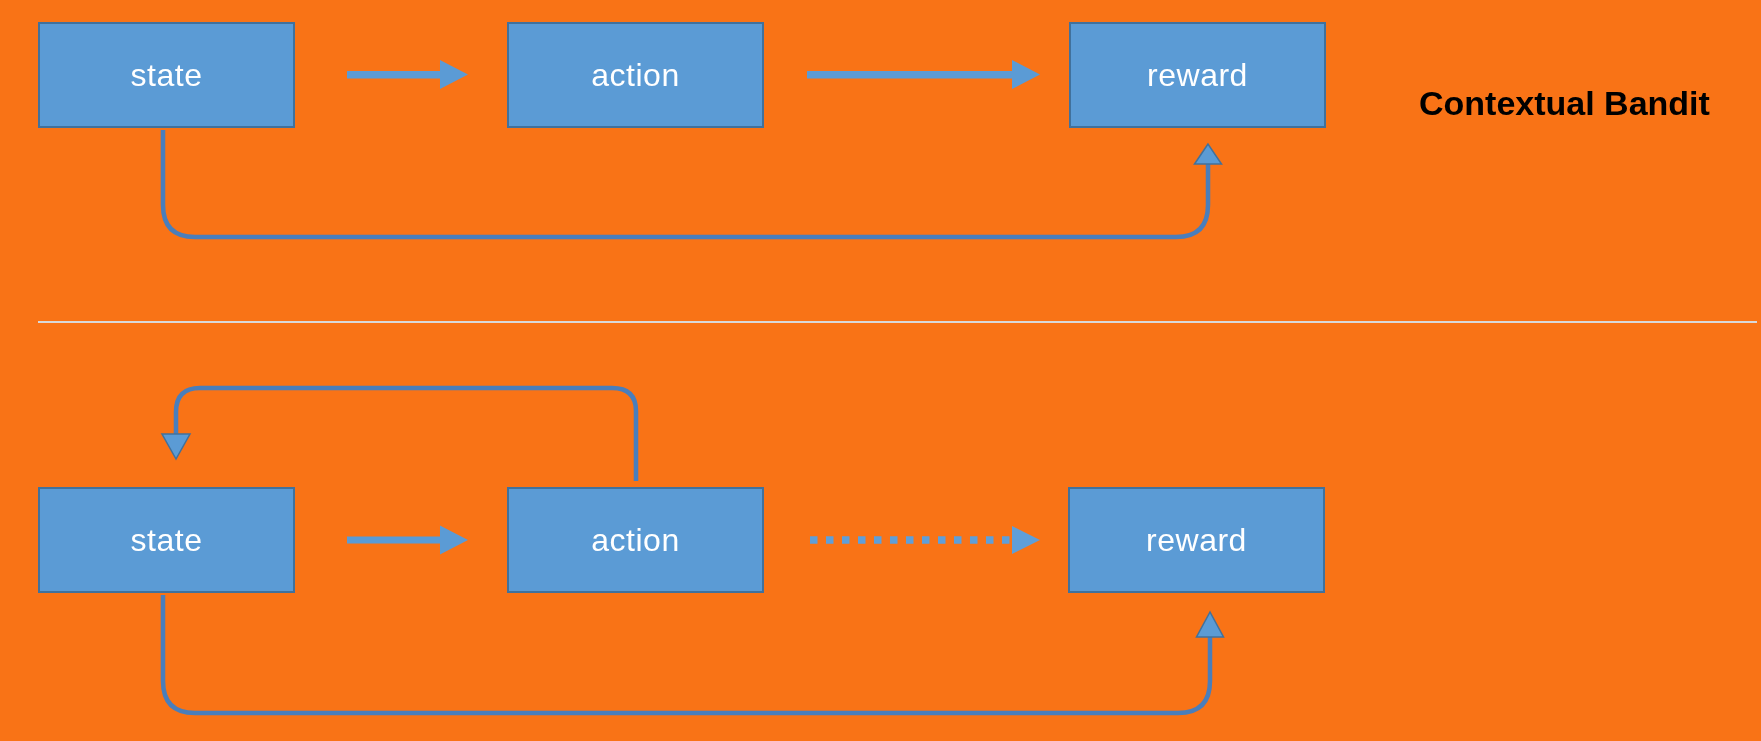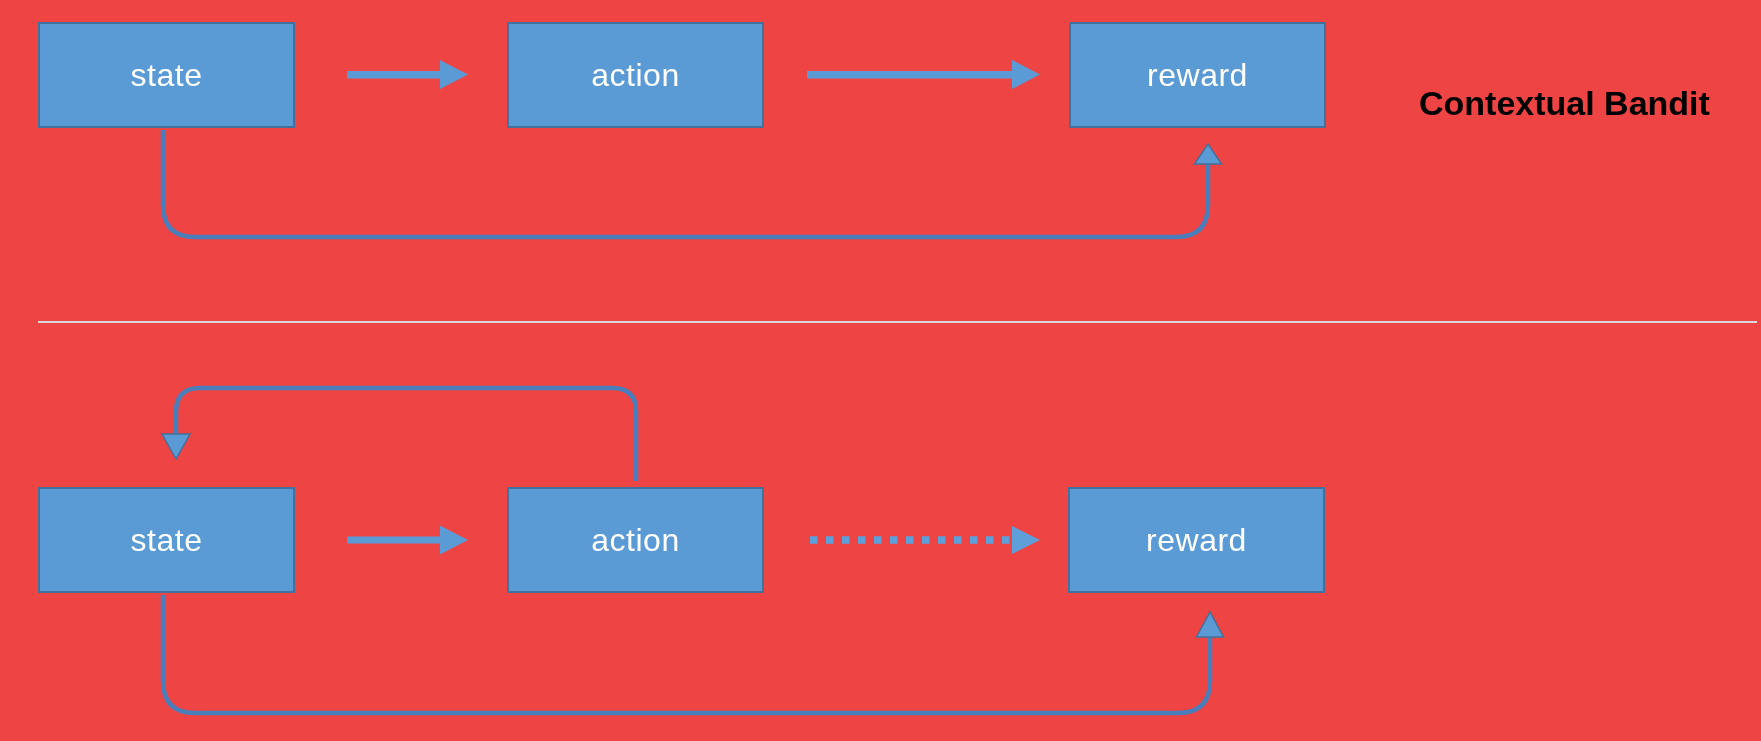--- a/index.html
+++ b/index.html
@@ -1,20 +1,20 @@
 <!DOCTYPE html>
 <html><head>
 <meta charset="utf-8">
 <style>
   html, body { margin: 0; padding: 0; background: #ffffff; }
   .canvas {
     position: relative;
     width: 1761px;
     height: 741px;
-    background: #ef4444;
+    background: #f97316;
     overflow: hidden;
     font-family: "Liberation Sans", sans-serif;
   }
   .node-box {
     position: absolute;
     width: 257px;
     height: 106px;
     background: #5b9bd5;
     border: 2px solid #41719c;
     box-sizing: border-box;

